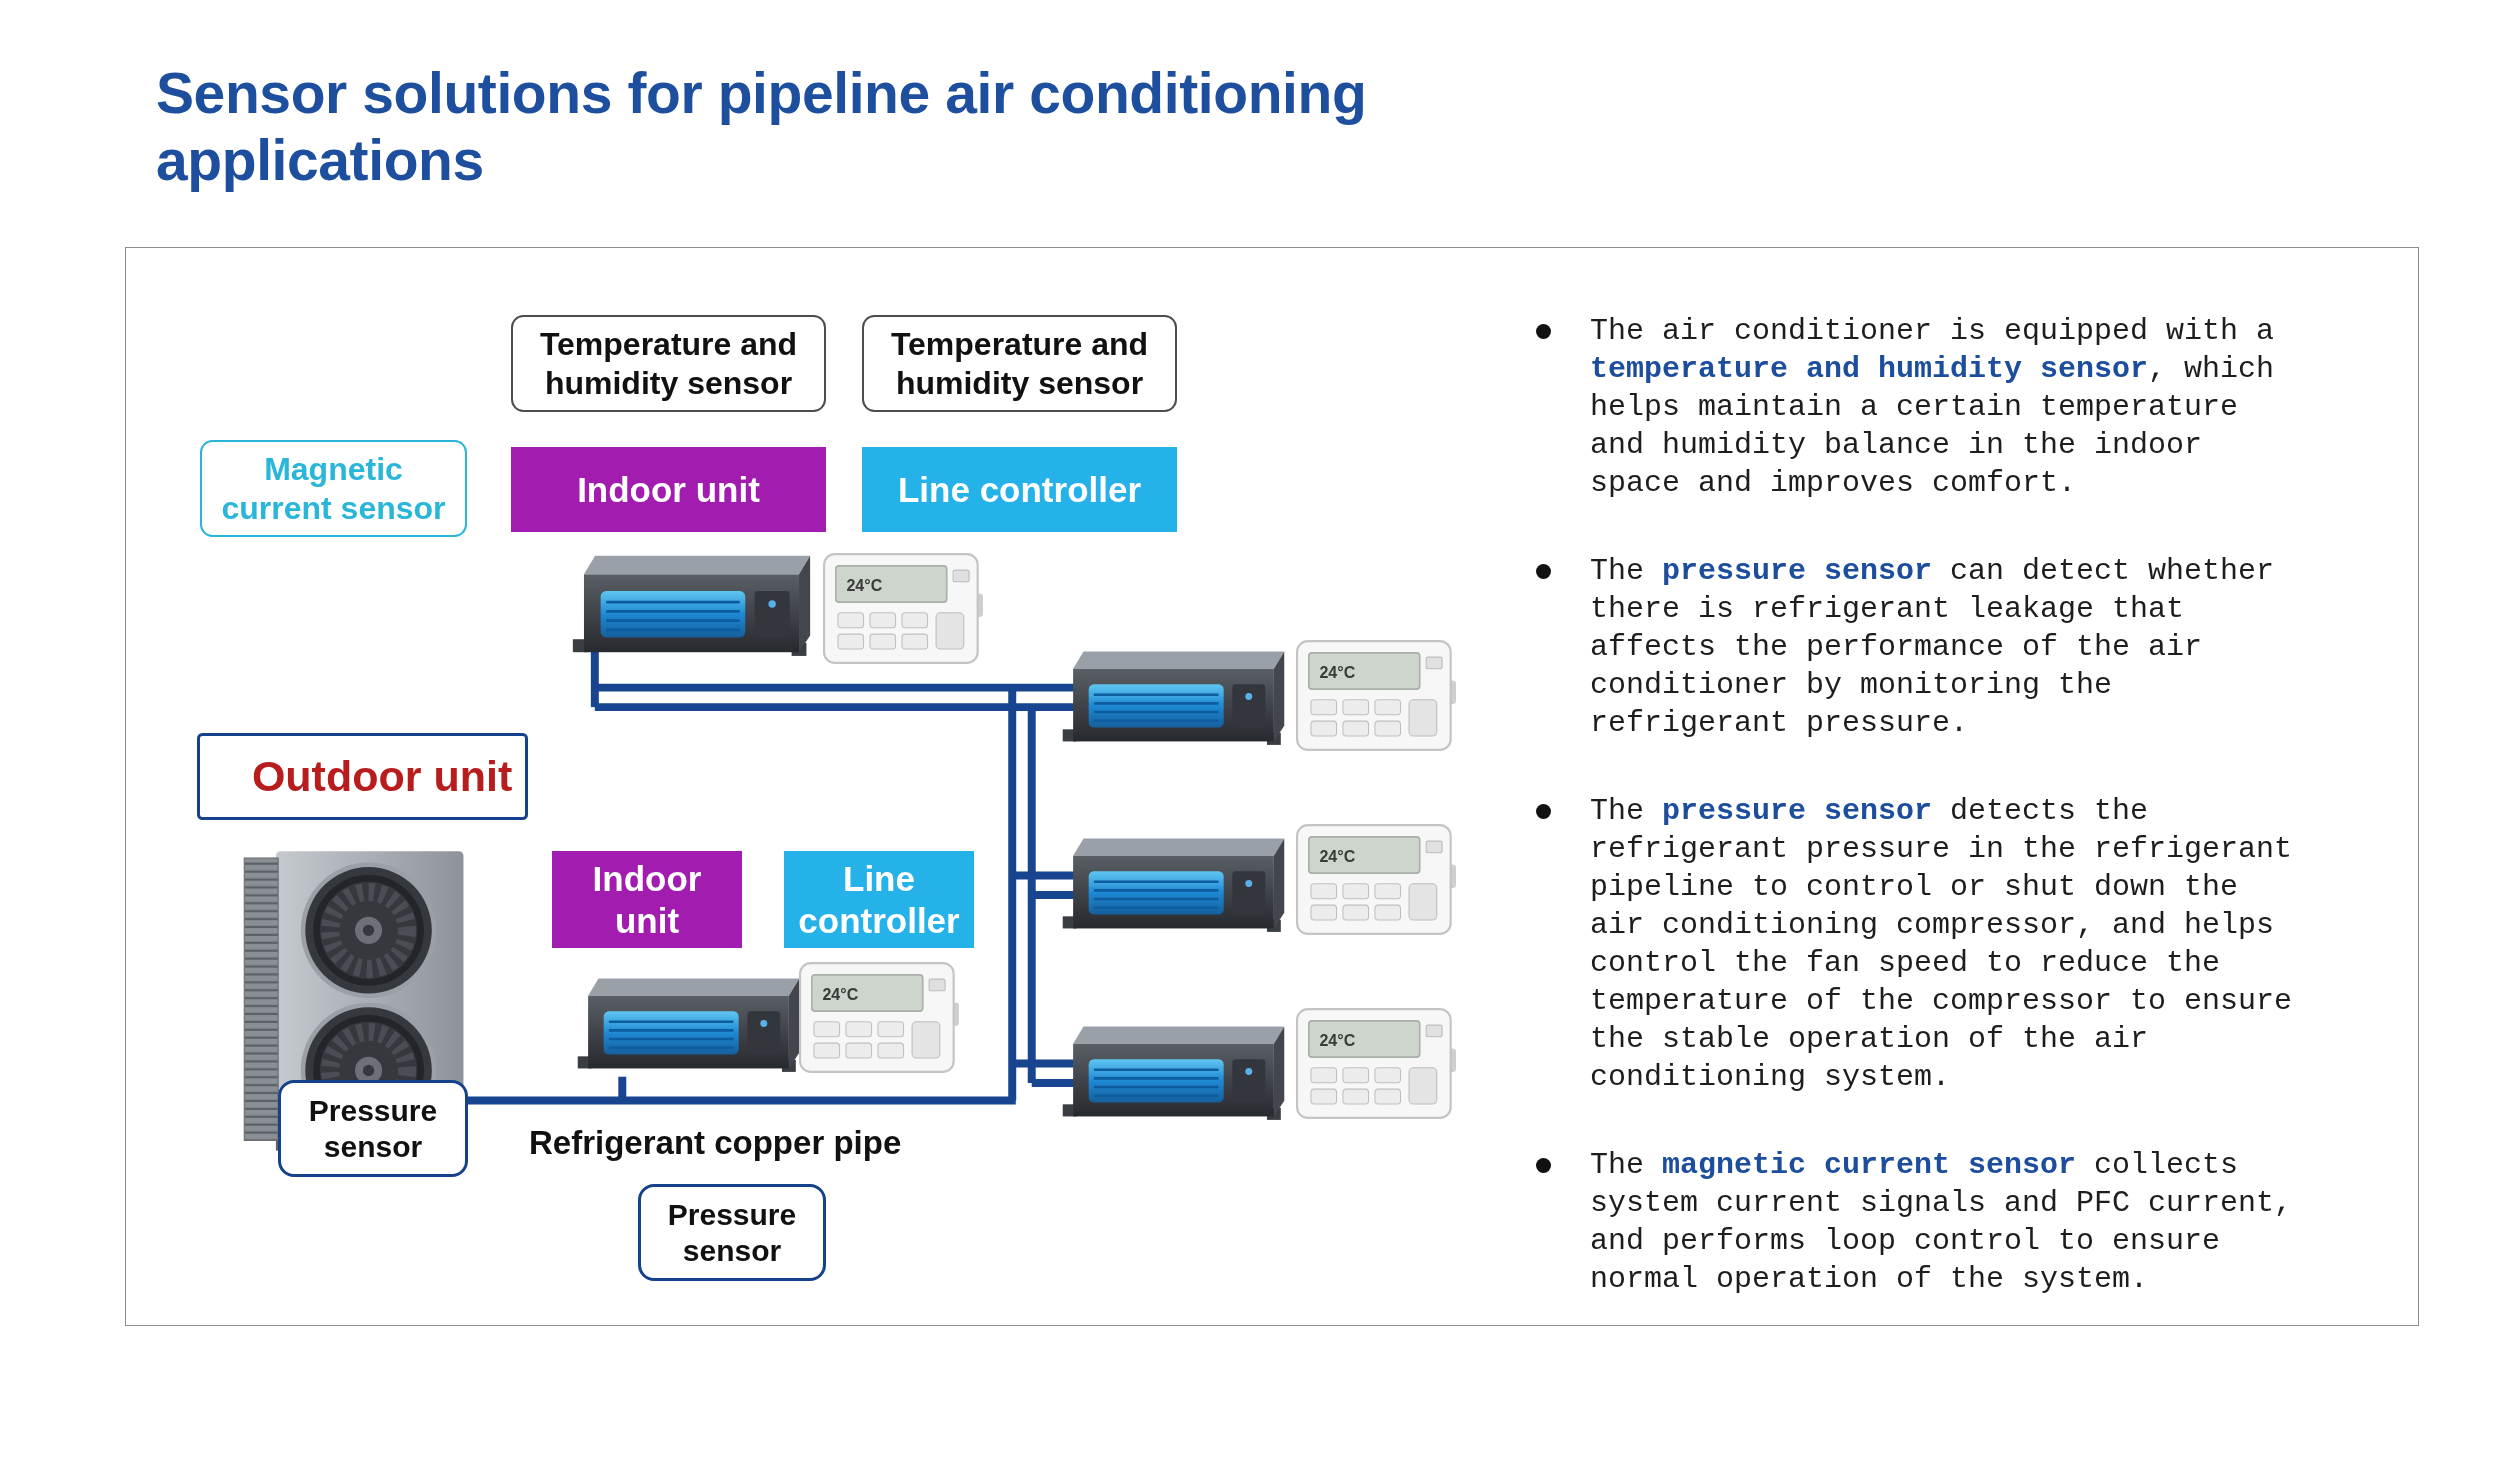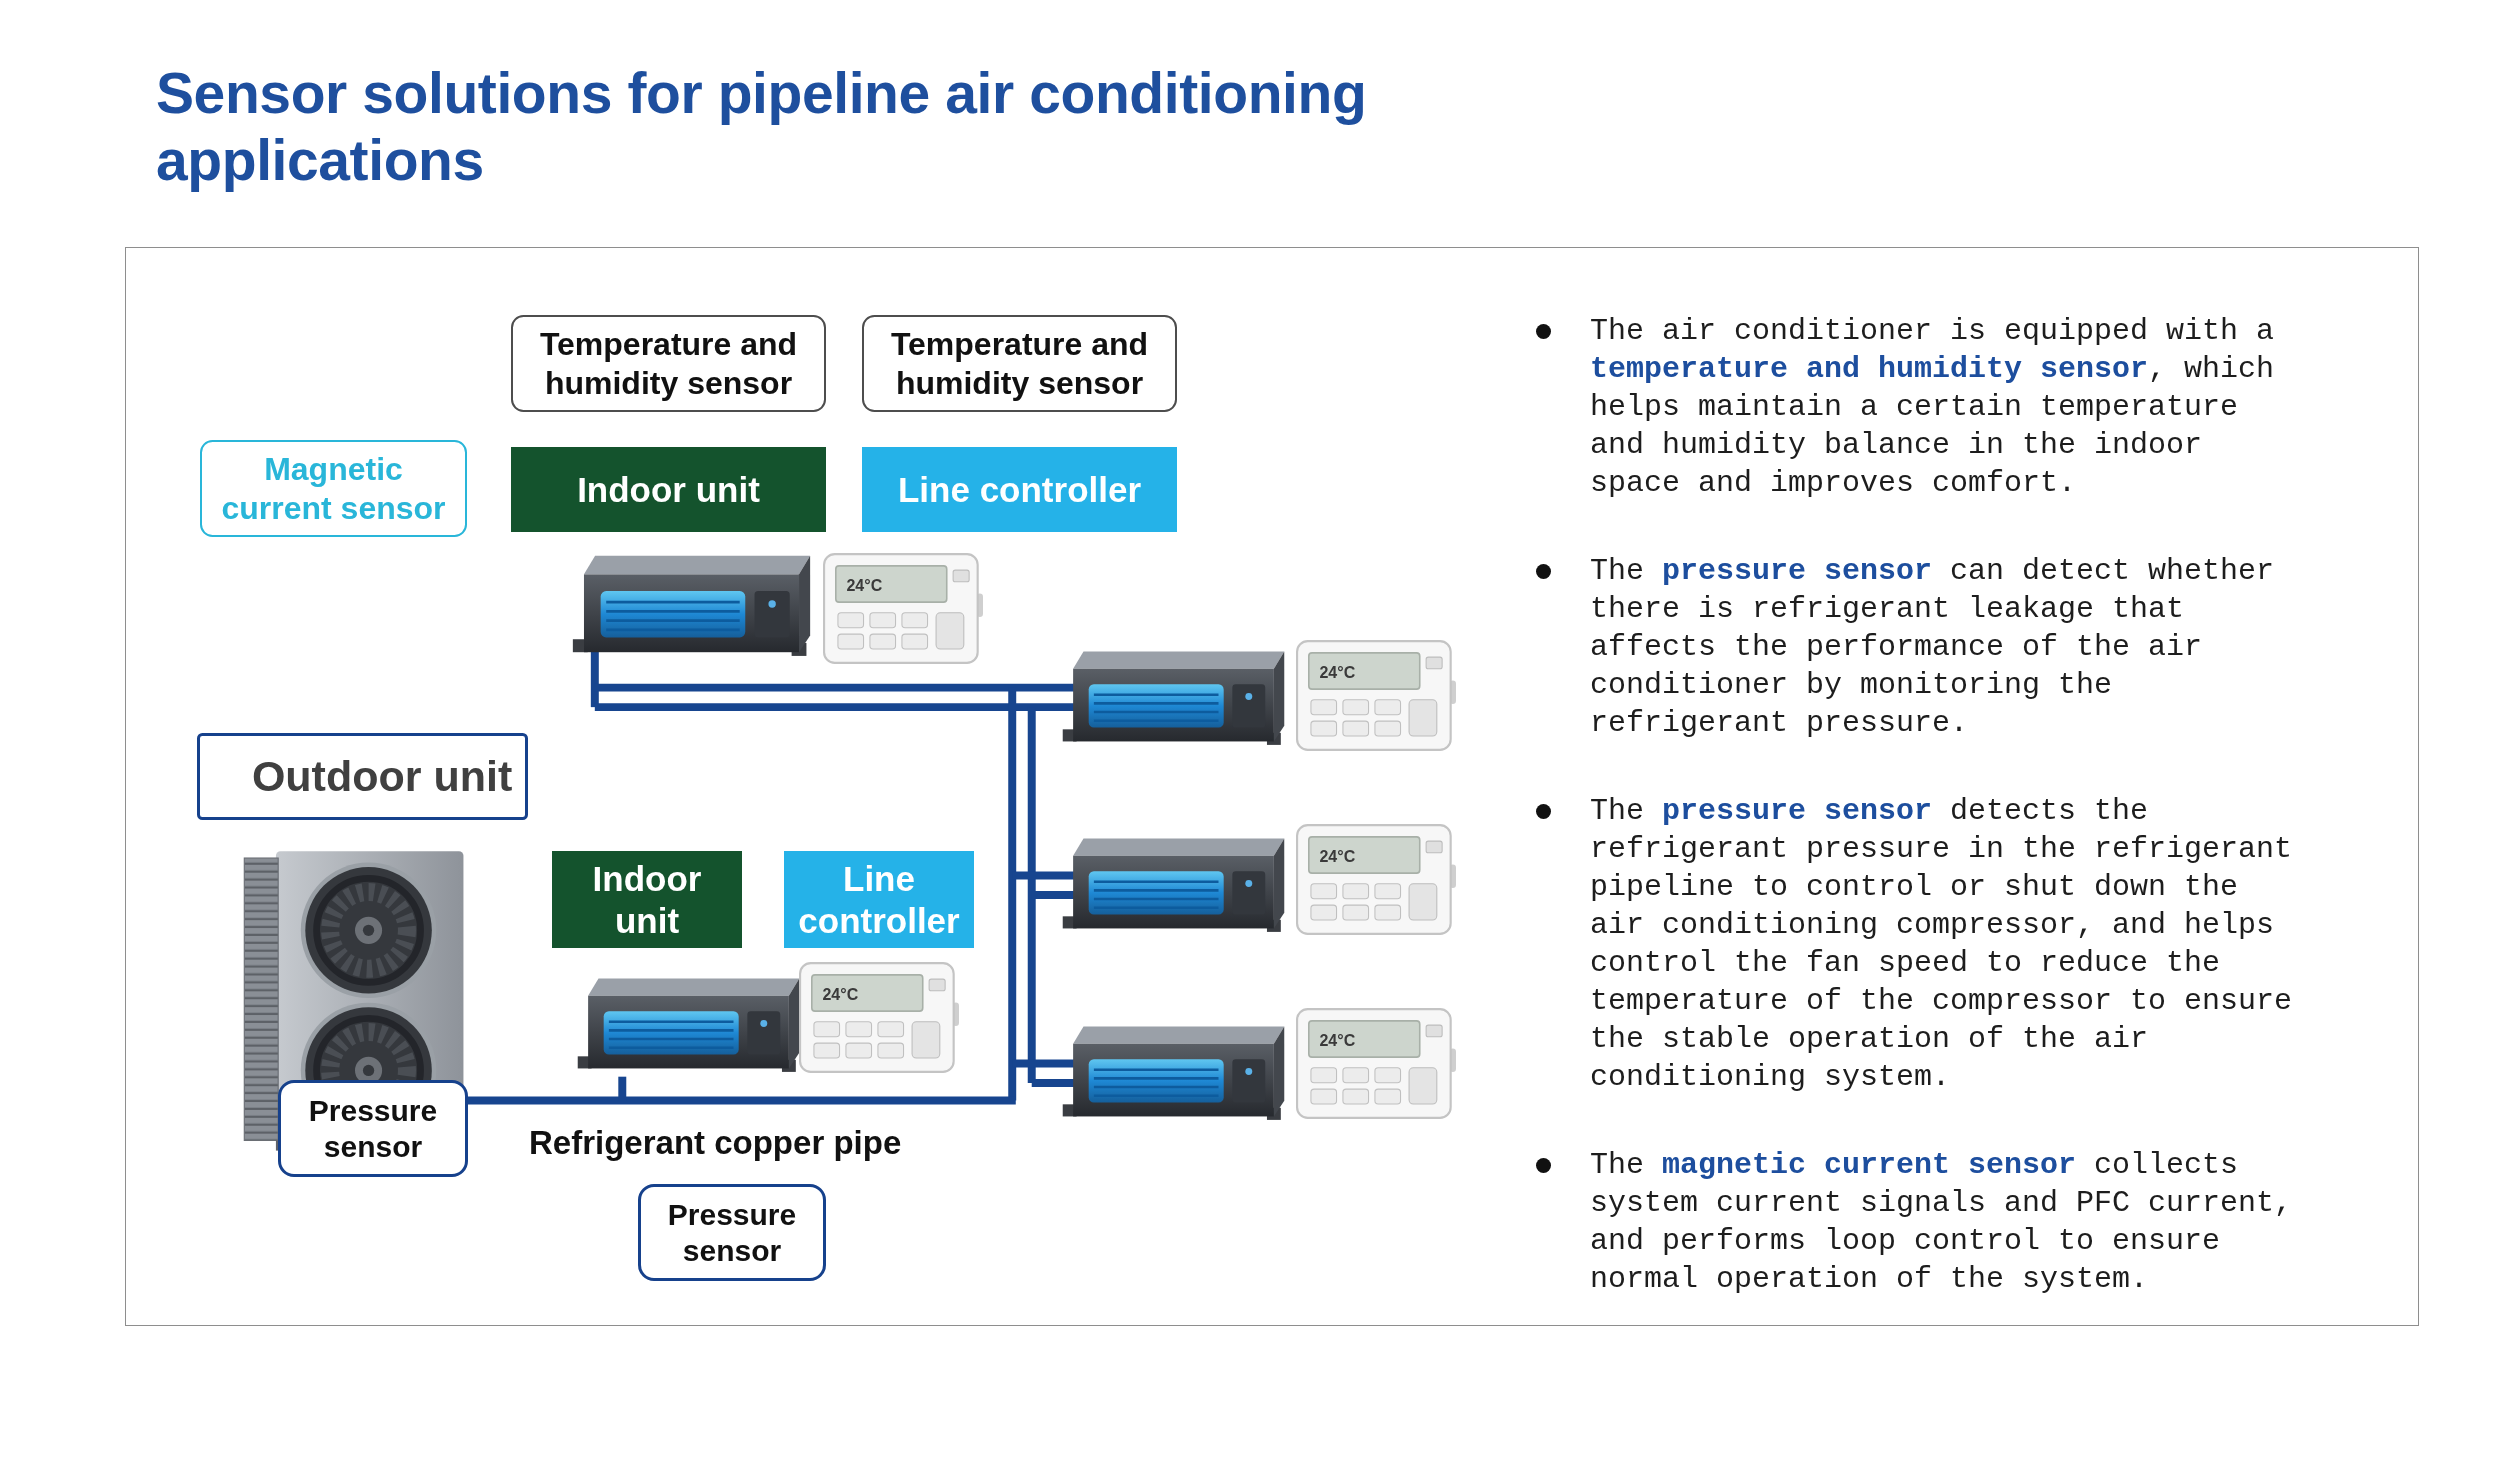--- a/index.html
+++ b/index.html
@@ -10,23 +10,23 @@
   .logo{position:absolute;top:51px;right:173px;color:#2b5cb1;font-weight:bold;font-size:83px;letter-spacing:1.8px;}
 
   .panel{position:absolute;left:125px;top:247px;width:2294px;height:1079px;border:1.8px solid #8e8e8e;box-sizing:border-box;background:#fff;}
 
   .pipes{position:absolute;left:0;top:0;z-index:1;}
   .unit{position:absolute;z-index:2;}
 
   .lbl{position:absolute;z-index:3;display:flex;align-items:center;justify-content:center;text-align:center;font-weight:bold;box-sizing:border-box;padding:0 8.9px;line-height:1.2;}
   .outline-dark{border:2.7px solid #4d4d4d;border-radius:12.4px;background:#fff;font-size:32px;color:#111;}
   .outline-cyan{border:2.7px solid #29b6d9;border-radius:12.4px;background:#fff;font-size:32px;color:#29b6d9;}
-  .fill-navy{background:#14532d;color:#fff;font-size:35px;}
+  .fill-navy{background:#a21caf;color:#fff;font-size:35px;}
   .fill-cyan{background:#25b2e8;color:#fff;font-size:35px;}
-  .outline-navy-lg{border:3.5px solid #16418c;border-radius:5.3px;background:#fff;font-size:43px;color:#404040;padding-left:48px;}
+  .outline-navy-lg{border:3.5px solid #16418c;border-radius:5.3px;background:#fff;font-size:43px;color:#b91c1c;padding-left:48px;}
   .outline-navy-rounded{border:3.5px solid #16418c;border-radius:16px;background:#fff;font-size:30px;color:#111;}
 
   .pipe-label{position:absolute;left:403px;top:876px;width:425px;text-align:left;font-size:33px;font-weight:bold;color:#111;z-index:3;}
 
   .bullets{position:absolute;left:1398px;top:64px;width:773px;list-style:none;margin:0;padding:0;z-index:3;}
   .bullets li{position:relative;padding-left:66px;font-size:30px;line-height:38px;color:#1d1d1d;margin-bottom:50px;}
   .bullets .dot{position:absolute;left:12.4px;top:11.5px;width:15px;height:15px;border-radius:50%;background:#111;}
   .bullets p{margin:0;font-family:Liberation Mono, monospace;}
   .hl{color:#1d4e9e;font-weight:bold;}
 </style>

